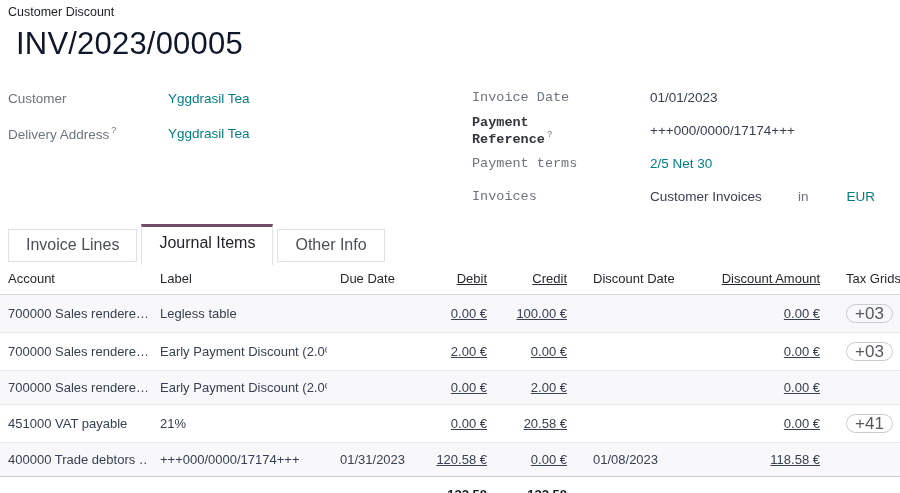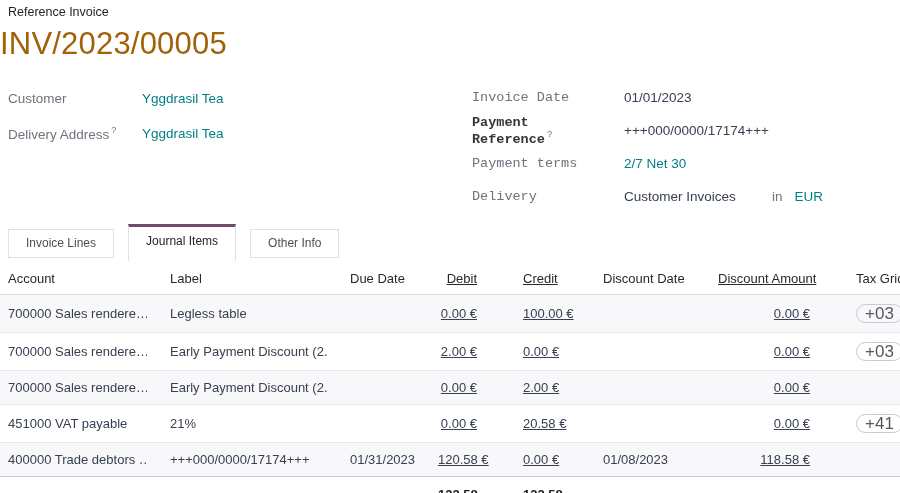--- a/index.html
+++ b/index.html
@@ -12,22 +12,22 @@
 
   
   .breadcrumb {
     font-size: 12.5px;
     color: #212529;
     padding-left: 8px;
   }
   .doc-title {
     font-size: 31px;
     font-weight: 400;
-    color: #a16207;
-    padding-left: 0;
+    color: #0f172a;
+    padding-left: 16px;
     margin-top: 7px;
     letter-spacing: 0.2px;
   }
 
   
   .form-grid {
     display: grid;
     grid-template-columns: 464px 1fr;
     margin-top: 19px;
   }
@@ -47,41 +47,41 @@
   }
   .col-left .lbl { width: 122px; }
   .col-right .lbl { width: 140px; font-family: Liberation Mono, monospace; }
   .lbl.bold { color: #32373c; font-weight: bold; }
   sup.help {
     color: #6c757d;
     font-size: 9px;
     margin-left: 2px;
     font-weight: normal;
   }
-  .val { color: #374151; }
+  .val { color: #374151; margin-left: 26px; }
   .val.link { color: #017e84; cursor: pointer; }
   .journal-value { display: flex; align-items: flex-end; }
   .journal-value .val-main { display: inline-block; width: 140px; }
   .journal-value .sep { color: #6c757d; margin-right: 12px; padding-left: 8px; }
 
   
   .notebook { margin-top: 11px; }
   .tabs {
     display: flex;
     align-items: flex-start;
     padding-left: 8px;
     height: 39px;
   }
   .tab {
-    font-size: 12px;
+    font-size: 16px;
     color: #495057;
     background: #fff;
     border: 1px solid #dee2e6;
     padding: 6px 17px 7px 17px;
-    margin-right: 14px;
+    margin-right: 4px;
     margin-top: 5px;
     cursor: pointer;
     white-space: nowrap;
   }
   .tab.active {
     margin-top: 0;
     border-top: 3px solid #714B67;
     border-bottom: none;
     padding: 7px 17px 13px 17px;
     color: #212529;
@@ -89,21 +89,21 @@
 
   
   table.jtable {
     width: 900px;
     border-collapse: collapse;
     table-layout: fixed;
     font-size: 13px;
     margin-top: 0;
   }
   .jtable th, .jtable td {
-    padding: 9px 23px;
+    padding: 9px 13px;
     white-space: nowrap;
     overflow: hidden;
     vertical-align: middle;
   }
   .jtable th:first-child, .jtable td:first-child { padding-left: 8px; }
   .jtable th:last-child, .jtable td:last-child { padding-right: 8px; }
   .jtable thead th {
     font-weight: normal;
     color: #24292e;
     text-align: left;
@@ -134,21 +134,21 @@
     font-weight: bold;
     color: #1a1e22;
     padding-top: 10px;
   }
 </style>
 </head>
 <body>
 
 <div class="page">
 
-  <div class="breadcrumb">Reference Invoice</div>
+  <div class="breadcrumb">Customer Discount</div>
   <h1 class="doc-title">INV/2023/00005</h1>
 
   <div class="form-grid">
     <div class="col-left">
       <div class="field">
         <span class="lbl">Customer</span>
         <span class="val link">Yggdrasil Tea</span>
       </div>
       <div class="field">
         <span class="lbl"><span>Delivery Address</span><sup class="help">?</sup></span>
@@ -160,24 +160,24 @@
       <div class="field">
         <span class="lbl">Invoice Date</span>
         <span class="val">01/01/2023</span>
       </div>
       <div class="field">
         <span class="lbl bold"><span>Payment Reference</span><sup class="help">?</sup></span>
         <span class="val">+++000/0000/17174+++</span>
       </div>
       <div class="field">
         <span class="lbl">Payment terms</span>
-        <span class="val link">2/7 Net 30</span>
-      </div>
-      <div class="field">
-        <span class="lbl">Delivery</span>
+        <span class="val link">2/5 Net 30</span>
+      </div>
+      <div class="field">
+        <span class="lbl">Invoices</span>
         <span class="journal-value">
           <span class="val val-main">Customer Invoices</span>
           <span class="sep">in</span>
           <span class="val link">EUR</span>
         </span>
       </div>
     </div>
   </div>
 
   <div class="notebook">

